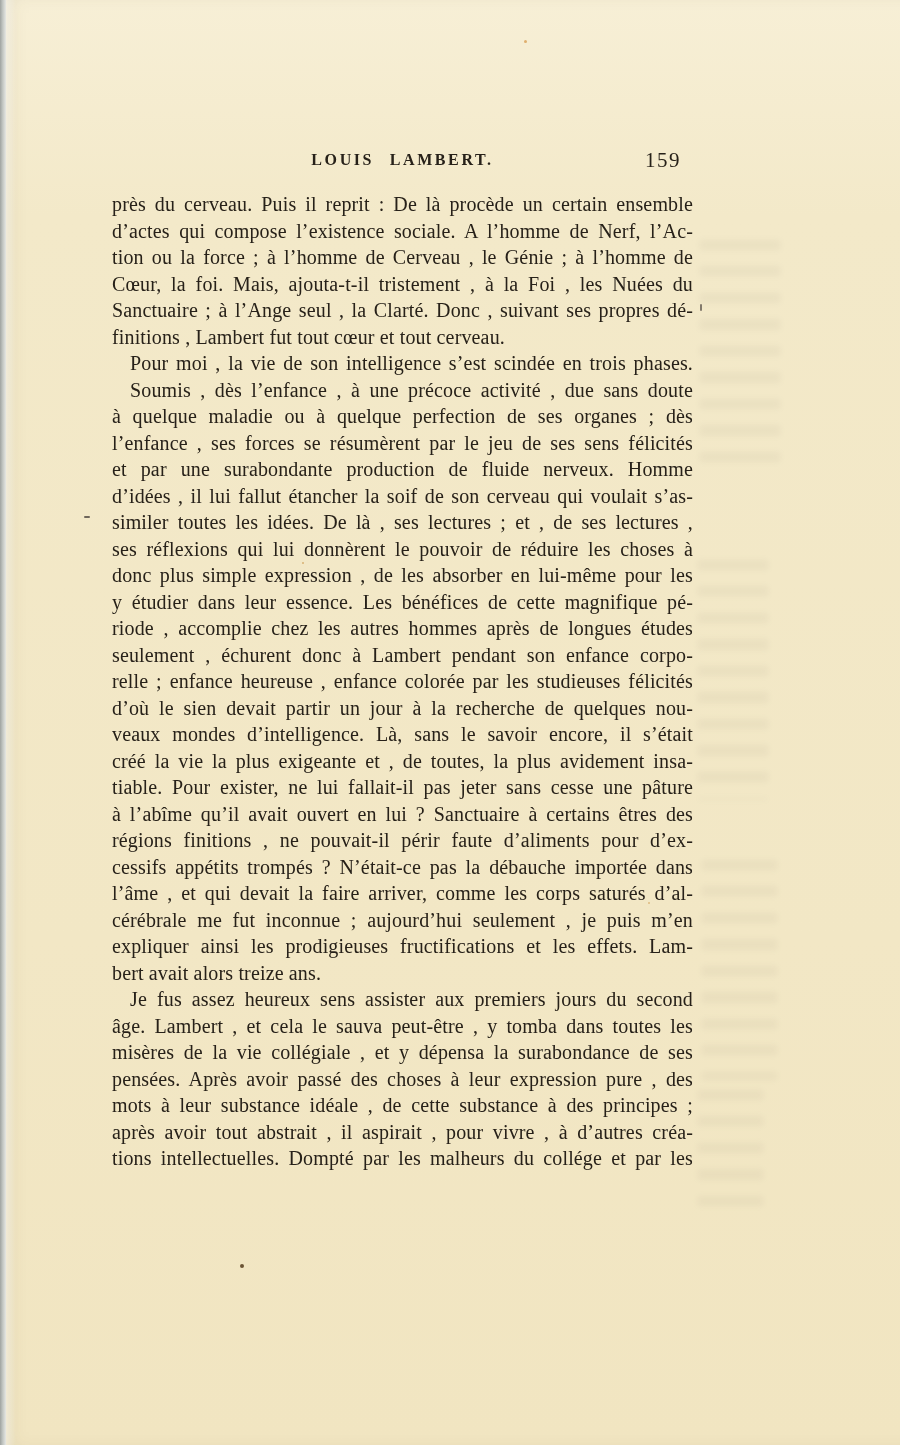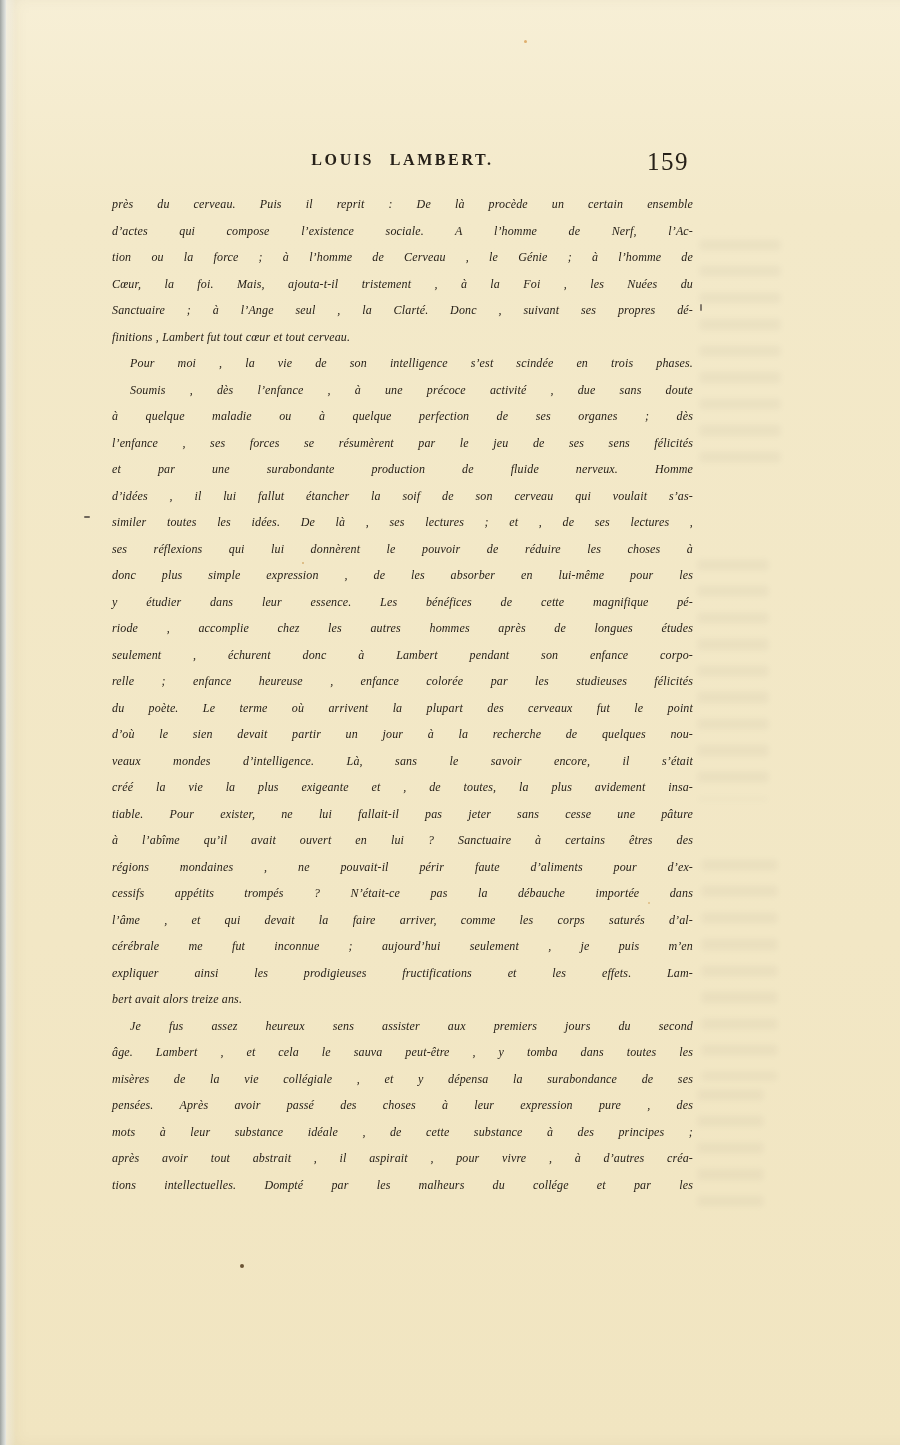--- a/index.html
+++ b/index.html
@@ -45,42 +45,41 @@
     display: block;
     text-align: center;
     font-size: 16px;
     font-weight: 700;
     letter-spacing: 2.6px;
     word-spacing: 9px;
     color: var(--ink);
   }
   .page-number {
     position: absolute;
-    right: 4px;
+    right: 12px;
     top: -3px;
-    font-size: 25px;
+    font-size: 21px;
     letter-spacing: 1.5px;
     color: var(--ink);
   }
   .textblock {
     position: absolute;
     top: 191px;
     left: 112px;
     width: 581px;
     color: var(--ink);
   }
   .line {
     height: 26.5px;
     line-height: 26.5px;
-    font-size: 12px;
+    font-size: 20px;
     letter-spacing: 0.15px;
     text-align: justify;
     text-align-last: justify;
     white-space: nowrap;
-    font-style: italic;
   }
   .line.end { text-align-last: left; white-space: normal; }
   .line.ind { text-indent: 18px; }
   
   .bleed {
     position: absolute;
     filter: blur(3px);
     opacity: 0.45;
     background: repeating-linear-gradient(
       180deg,
@@ -125,27 +124,26 @@
       <div class="line">l’enfance , ses forces se résumèrent par le jeu de ses sens félicités</div>
       <div class="line">et par une surabondante production de fluide nerveux. Homme</div>
       <div class="line">d’idées , il lui fallut étancher la soif de son cerveau qui voulait s’as-</div>
       <div class="line">similer toutes les idées. De là , ses lectures ; et , de ses lectures ,</div>
       <div class="line">ses réflexions qui lui donnèrent le pouvoir de réduire les choses à</div>
       <div class="line">donc plus simple expression , de les absorber en lui-même pour les</div>
       <div class="line">y étudier dans leur essence. Les bénéfices de cette magnifique pé-</div>
       <div class="line">riode , accomplie chez les autres hommes après de longues études</div>
       <div class="line">seulement , échurent donc à Lambert pendant son enfance corpo-</div>
       <div class="line">relle ; enfance heureuse , enfance colorée par les studieuses félicités</div>
-      <div class="line">du poète. Le terme où arrivent la plupart des cerveaux fut le point</div>
       <div class="line">d’où le sien devait partir un jour à la recherche de quelques nou-</div>
       <div class="line">veaux mondes d’intelligence. Là, sans le savoir encore, il s’était</div>
       <div class="line">créé la vie la plus exigeante et , de toutes, la plus avidement insa-</div>
       <div class="line">tiable. Pour exister, ne lui fallait-il pas jeter sans cesse une pâture</div>
       <div class="line">à l’abîme qu’il avait ouvert en lui ? Sanctuaire à certains êtres des</div>
-      <div class="line">régions mondaines , ne pouvait-il périr faute d’aliments pour d’ex-</div>
+      <div class="line">régions finitions , ne pouvait-il périr faute d’aliments pour d’ex-</div>
       <div class="line">cessifs appétits trompés ? N’était-ce pas la débauche importée dans</div>
       <div class="line">l’âme , et qui devait la faire arriver, comme les corps saturés d’al-</div>
       <div class="line">cérébrale me fut inconnue ; aujourd’hui seulement , je puis m’en</div>
       <div class="line">expliquer ainsi les prodigieuses fructifications et les effets. Lam-</div>
       <div class="line end">bert avait alors treize ans.</div>
       <div class="line ind">Je fus assez heureux sens assister aux premiers jours du second</div>
       <div class="line">âge. Lambert , et cela le sauva peut-être , y tomba dans toutes les</div>
       <div class="line">misères de la vie collégiale , et y dépensa la surabondance de ses</div>
       <div class="line">pensées. Après avoir passé des choses à leur expression pure , des</div>
       <div class="line">mots à leur substance idéale , de cette substance à des principes ;</div>

